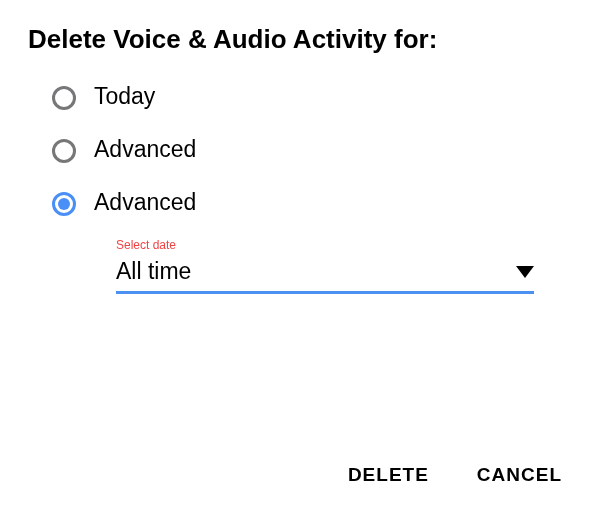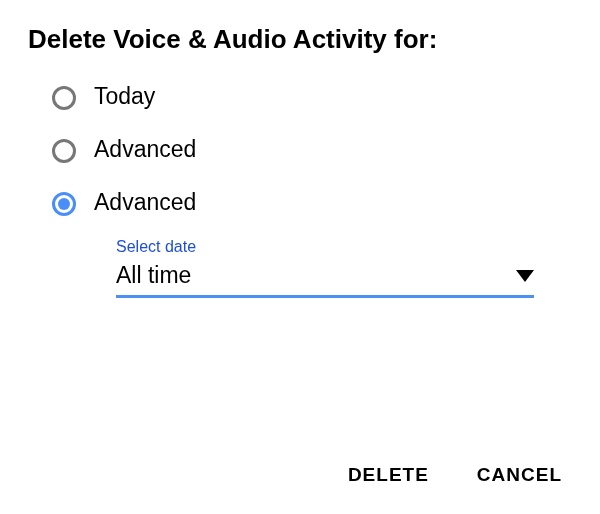--- a/index.html
+++ b/index.html
@@ -61,22 +61,22 @@
       font-size: 23px;
       color: #000000;
       font-weight: 400;
     }
     .select-block {
       margin-left: 88px;
       margin-right: 38px;
       margin-top: -4px;
     }
     .select-caption {
-      font-size: 16px;
-      color: #1d4ed8;
+      font-size: 12px;
+      color: #ef4444;
       margin-bottom: 6px;
     }
     .select-control {
       display: flex;
       align-items: center;
       justify-content: space-between;
       border-bottom: 3px solid #4C90F2;
       padding-bottom: 6px;
       cursor: pointer;
     }

